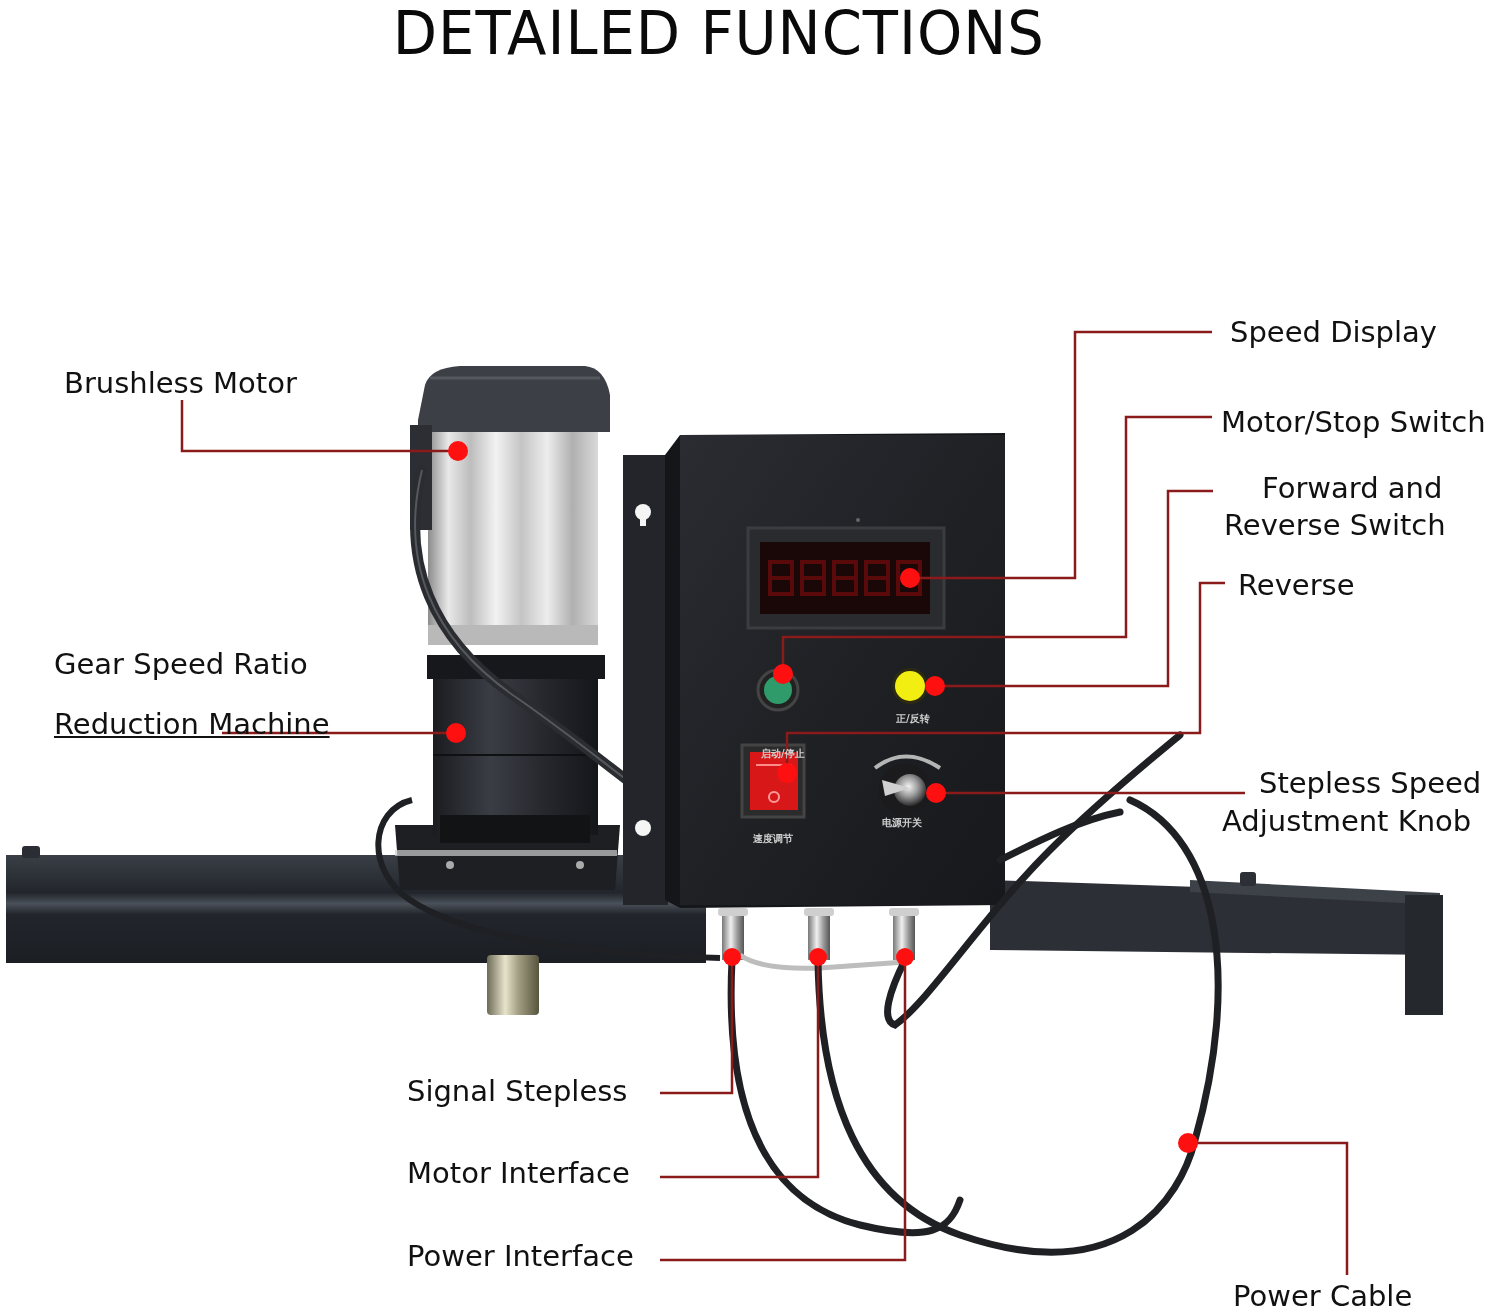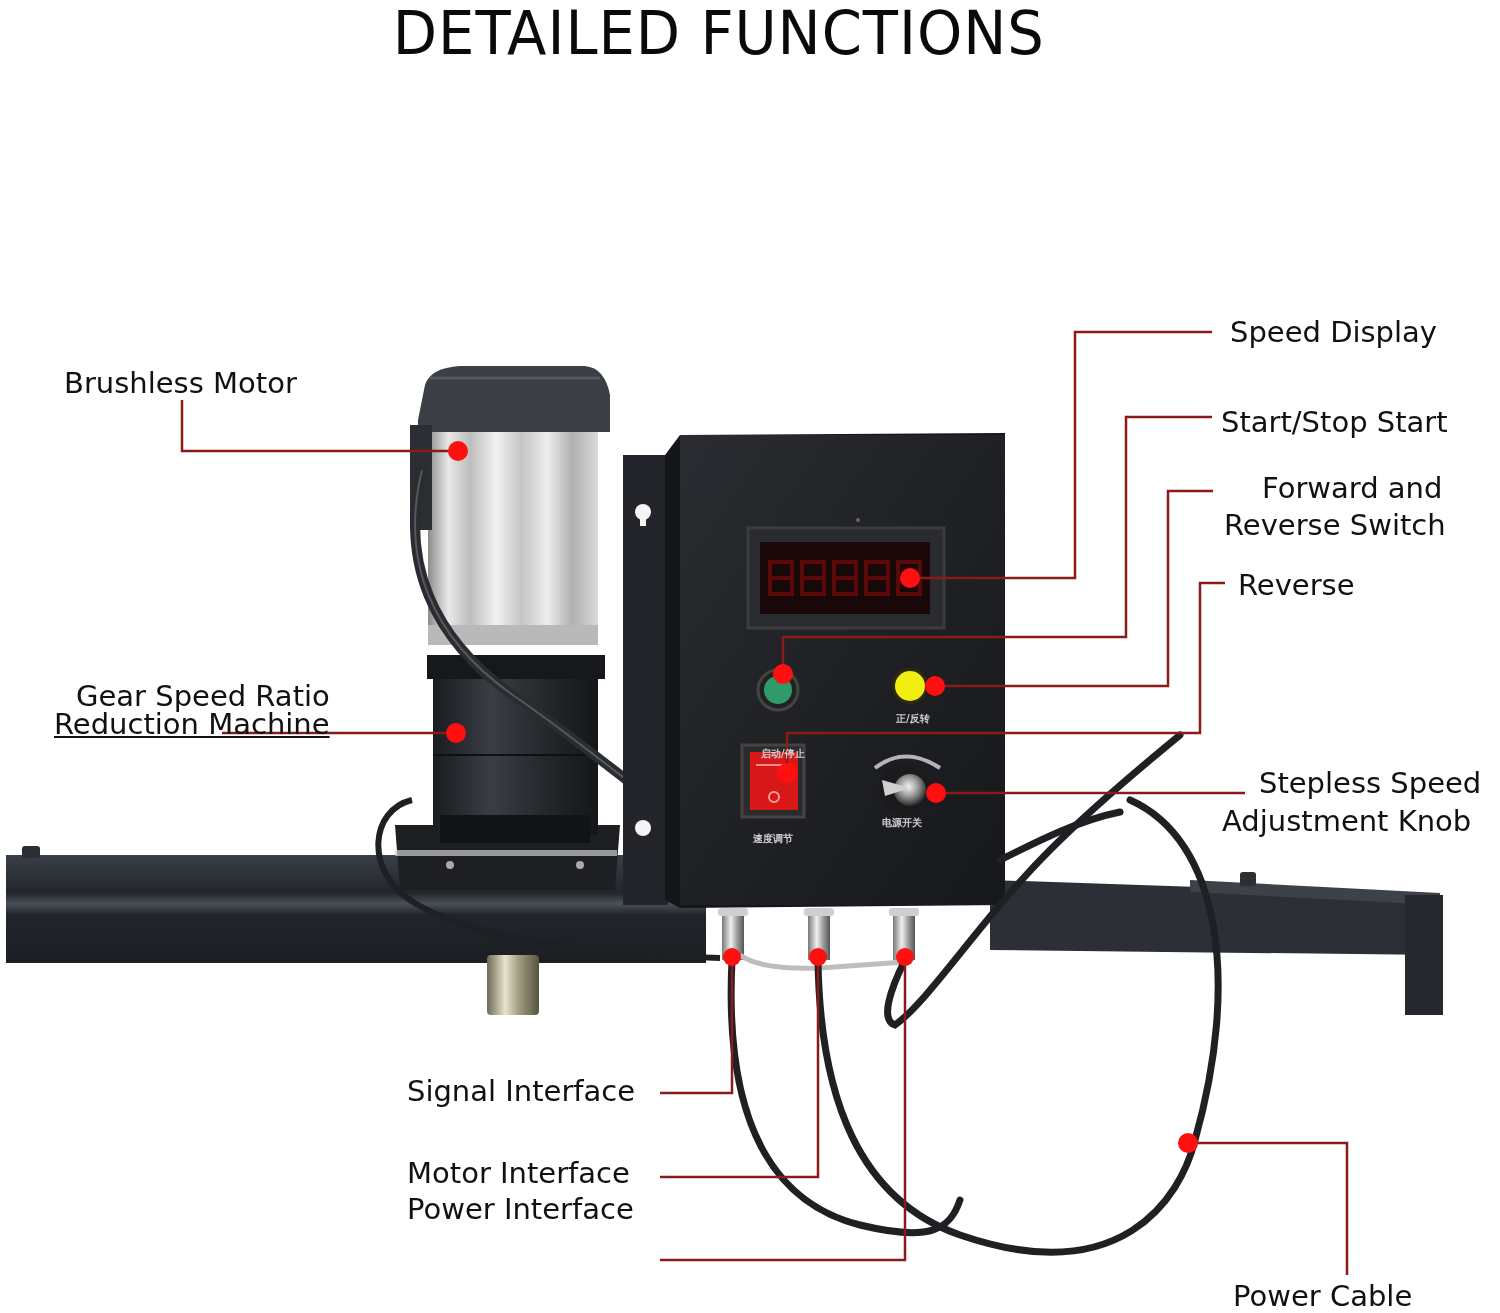--- a/index.html
+++ b/index.html
@@ -229,31 +229,31 @@
   </g>
 </svg>
 
 <div class="cn" style="left:761px; top:716px;margin-top:31px;">启动/停止</div>
 <div class="cn" style="left:896px; top:712px;">正/反转</div>
 <div class="cn" style="left:753px; top:832px;">速度调节</div>
 <div class="cn" style="left:882px; top:816px;">电源开关</div>
 
 <div class="label" style="left:64px; top:364px;">Brushless Motor</div>
 
-<div class="label" style="left:54px; top:677px;margin-left:22px;">Gear Speed Ratio</div>
+<div class="label" style="left:54px; top:645px;">Gear Speed Ratio</div>
 <div class="label" style="left:54px; top:705px;text-decoration:underline;">Reduction Machine</div>
 
 <div class="label" style="left:1230px; top:313px;">Speed Display</div>
-<div class="label" style="left:1221px; top:403px;">Start/Stop Start</div>
+<div class="label" style="left:1221px; top:403px;">Motor/Stop Switch</div>
 
 <div class="label" style="left:1262px; top:469px;text-align:right;">Forward and</div>
 <div class="label" style="left:1224px; top:506px;text-align:center;">Reverse Switch</div>
 
 <div class="label" style="left:1238px; top:566px;">Reverse</div>
 
 <div class="label" style="left:1259px; top:764px;">Stepless Speed</div>
 <div class="label" style="left:1222px; top:802px;">Adjustment Knob</div>
 
-<div class="label" style="left:407px; top:1072px;">Signal Interface</div>
+<div class="label" style="left:407px; top:1072px;">Signal Stepless</div>
 <div class="label" style="left:407px; top:1154px;">Motor Interface</div>
-<div class="label" style="left:407px; top:1190px;text-align:right;">Power Interface</div>
+<div class="label" style="left:407px; top:1237px;text-align:right;">Power Interface</div>
 
 <div class="label" style="left:1233px; top:1277px;">Power Cable</div>
 
 </body></html>

